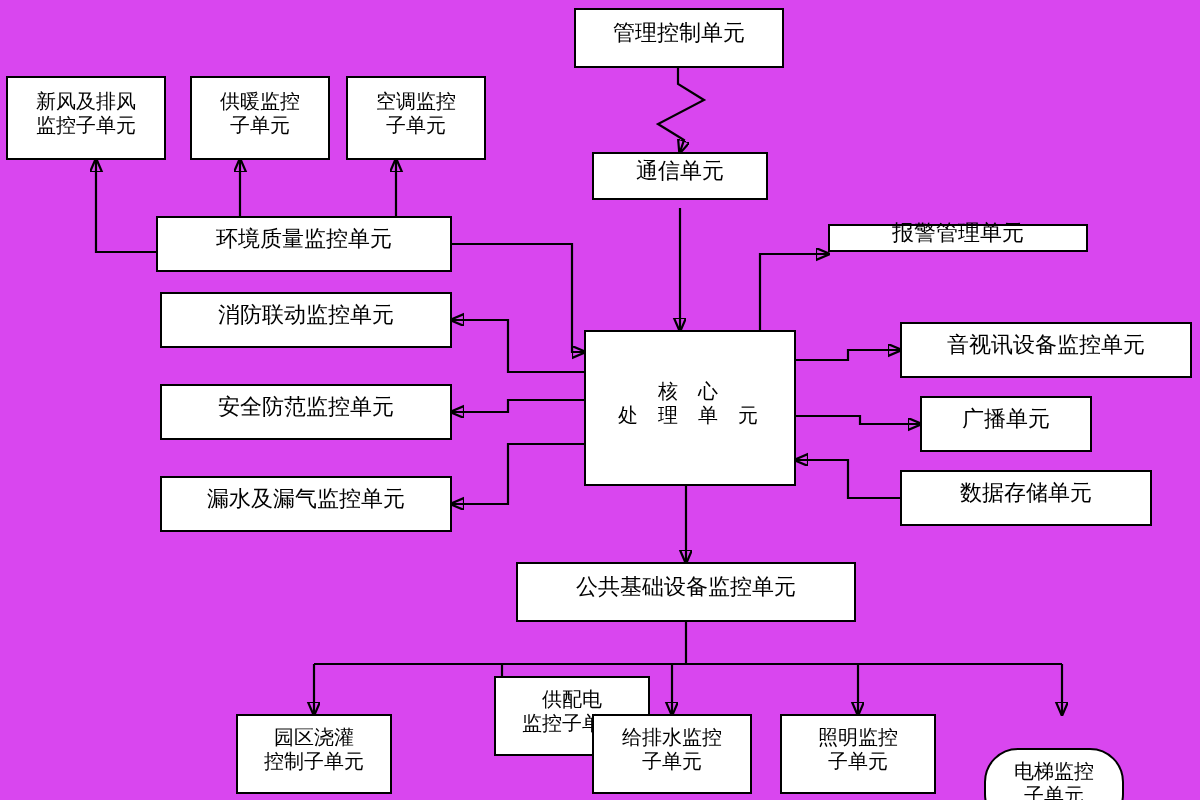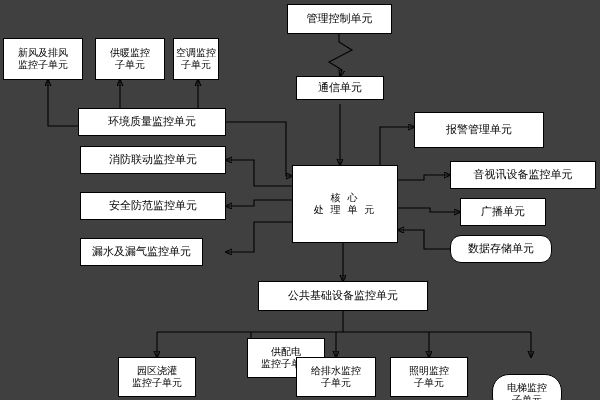--- a/index.html
+++ b/index.html
@@ -4,22 +4,22 @@
 <style>
   html, body {
     margin: 0;
     padding: 0;
     background: #ffffff;
   }
   #root {
     position: relative;
     width: 600px;
     height: 400px;
-    background: #404040;
-    font-family: Liberation Sans, sans-serif;
+    background: #d946ef;
+    font-family: Liberation Mono, monospace;
     overflow: hidden;
   }
   .box {
     position: absolute;
     box-sizing: border-box;
     border: 1px solid #000000;
     background: #ffffff;
     color: #000000;
     display: flex;
     align-items: center;
@@ -123,36 +123,36 @@
       <line x1="429" y1="332" x2="429" y2="357" marker-end="url(#ah)"></line>
       <line x1="531" y1="332" x2="531" y2="357" marker-end="url(#ah)"></line>
     </g>
   </svg>
 
   <div class="box mid" style="left:287px;top:4px;width:105px;height:30px;">管理控制单元</div>
   <div class="box small" style="left:3px;top:38px;width:80px;height:42px;">新风及排风
 监控子单元</div>
   <div class="box small" style="left:95px;top:38px;width:70px;height:42px;">供暖监控
 子单元</div>
-  <div class="box small" style="left:173px;top:38px;width:46px;height:42px;">空调监控
+  <div class="box small" style="left:173px;top:38px;width:70px;height:42px;">空调监控
 子单元</div>
   <div class="box mid" style="left:296px;top:76px;width:88px;height:24px;">通信单元</div>
   <div class="box mid" style="left:78px;top:108px;width:148px;height:28px;">环境质量监控单元</div>
-  <div class="box mid" style="left:414px;top:112px;width:130px;height:36px;">报警管理单元</div>
+  <div class="box mid" style="left:414px;top:112px;width:130px;height:14px;">报警管理单元</div>
   <div class="box mid" style="left:80px;top:146px;width:146px;height:28px;">消防联动监控单元</div>
   <div class="box mid" style="left:450px;top:161px;width:146px;height:28px;">音视讯设备监控单元</div>
   <div class="box core" style="left:292px;top:165px;width:106px;height:78px;">核 心
 处 理 单 元</div>
   <div class="box mid" style="left:80px;top:192px;width:146px;height:28px;">安全防范监控单元</div>
   <div class="box mid" style="left:460px;top:198px;width:86px;height:28px;">广播单元</div>
-  <div class="box mid" style="left:80px;top:238px;width:123px;height:28px;">漏水及漏气监控单元</div>
-  <div class="box mid" style="left:450px;top:235px;width:102px;height:28px;border-radius:11px;">数据存储单元</div>
+  <div class="box mid" style="left:80px;top:238px;width:146px;height:28px;">漏水及漏气监控单元</div>
+  <div class="box mid" style="left:450px;top:235px;width:126px;height:28px;">数据存储单元</div>
   <div class="box mid" style="left:258px;top:281px;width:170px;height:30px;">公共基础设备监控单元</div>
   <div class="box small" style="left:118px;top:357px;width:78px;height:40px;">园区浇灌
-监控子单元</div>
+控制子单元</div>
   <div class="box small" style="left:212px;top:338px;width:78px;height:40px;margin-left:35px;">供配电
 监控子单元</div>
   <div class="box small" style="left:296px;top:357px;width:80px;height:40px;">给排水监控
 子单元</div>
   <div class="box small" style="left:390px;top:357px;width:78px;height:40px;">照明监控
 子单元</div>
   <div class="box small" style="left:492px;top:374px;width:70px;height:40px;border-radius:17px;">电梯监控
 子单元</div>
 
 </div>

